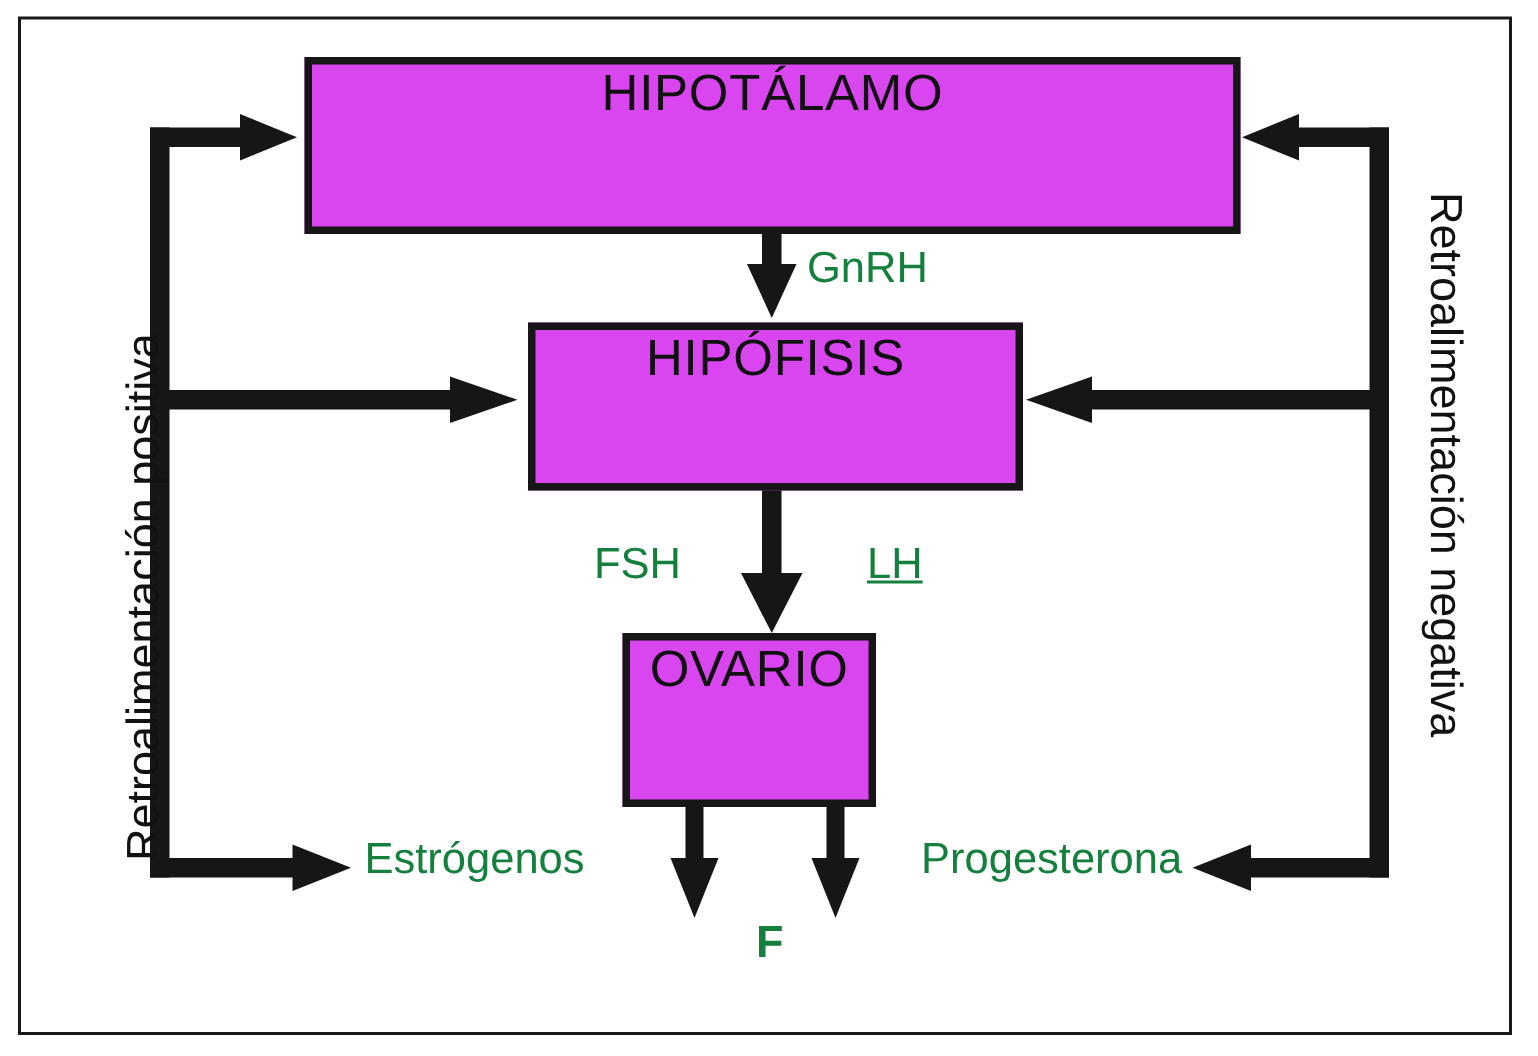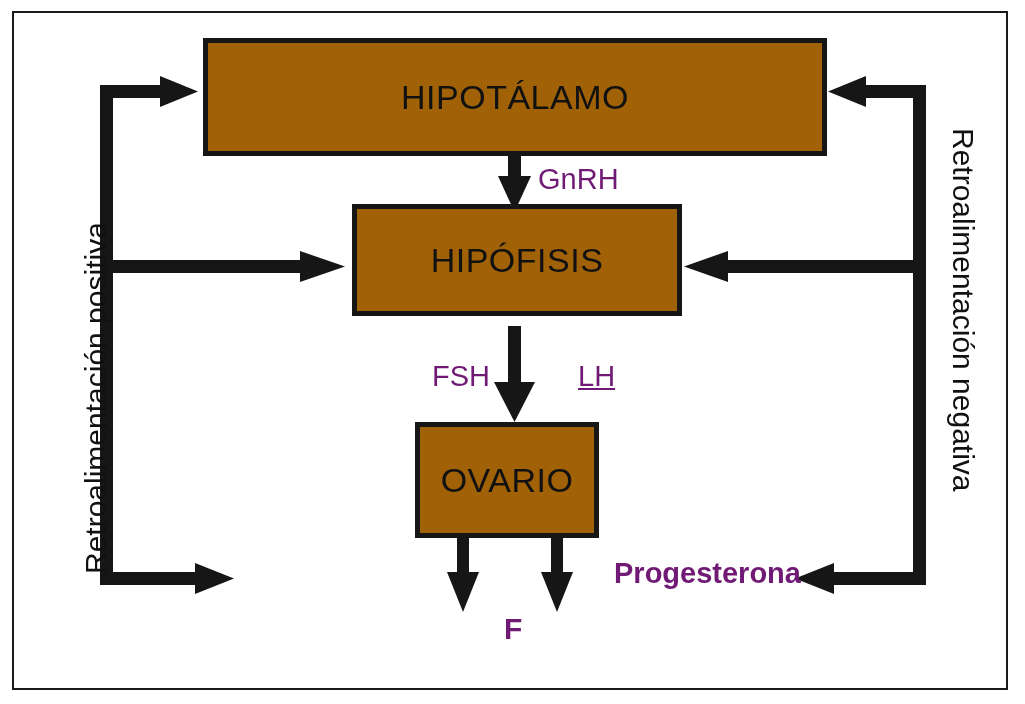--- a/index.html
+++ b/index.html
@@ -22,67 +22,66 @@
     left: 12px;
     top: 11px;
     width: 996px;
     height: 679px;
     border: 2px solid #1a1a1a;
     box-sizing: border-box;
   }
   .node-box {
     position: absolute;
     border: 5px solid #161616;
-    background: #a16207;
+    background: #d946ef;
     box-sizing: border-box;
     display: flex;
     flex-direction: column;
     align-items: center;
-    justify-content: center;
     color: #111111;
   }
   .node-label {
     font-size: 34px;
     letter-spacing: 0.5px;
     line-height: 1.12;
     text-align: center;
     white-space: nowrap;
   }
   #box-hipotalamo {
     left: 203px;
     top: 38px;
     width: 624px;
     height: 118px;
   }
   #box-hipofisis {
     left: 352px;
-    top: 204px;
+    top: 215px;
     width: 330px;
     height: 112px;
   }
   #box-ovario {
     left: 415px;
     top: 422px;
-    width: 184px;
+    width: 169px;
     height: 116px;
   }
   .flow-label {
     position: absolute;
     font-size: 29px;
-    color: #701a75;
+    color: #15803d;
     white-space: nowrap;
   }
   .flow-label.bold {
     font-weight: bold;
   }
   #label-gnrh { left: 538px; top: 163px; }
-  #label-fsh  { left: 432px; top: 360px; text-align: right; }
+  #label-fsh  { left: 396px; top: 360px; text-align: right; }
   #label-lh   { left: 578px; top: 360px; text-decoration: underline; }
   #label-estrogenos { left: 243px; top: 557px; }
-  #label-progesterona { left: 614px; top: 557px; font-weight: bold; }
+  #label-progesterona { left: 614px; top: 557px; }
   #label-f { left: 504px; top: 612px; font-size: 30px; }
 
   .vlabel {
     position: absolute;
     font-size: 30px;
     color: #111111;
     white-space: nowrap;
     transform-origin: 0 0;
   }
   #label-retro-positiva {
@@ -156,19 +155,20 @@
     <div class="node-label">HIPÓFISIS</div>
   </div>
 
   <div class="node-box" id="box-ovario">
     <div class="node-label">OVARIO</div>
   </div>
 
   <div class="flow-label" id="label-gnrh">GnRH</div>
   <div class="flow-label" id="label-fsh">FSH</div>
   <div class="flow-label" id="label-lh">LH</div>
+  <div class="flow-label" id="label-estrogenos">Estrógenos</div>
   <div class="flow-label" id="label-progesterona">Progesterona</div>
   <div class="flow-label bold" id="label-f">F</div>
 
   <div class="vlabel" id="label-retro-positiva">Retroalimentación positiva</div>
   <div class="vlabel" id="label-retro-negativa">Retroalimentación negativa</div>
 
 </div>
 
 </body></html>

